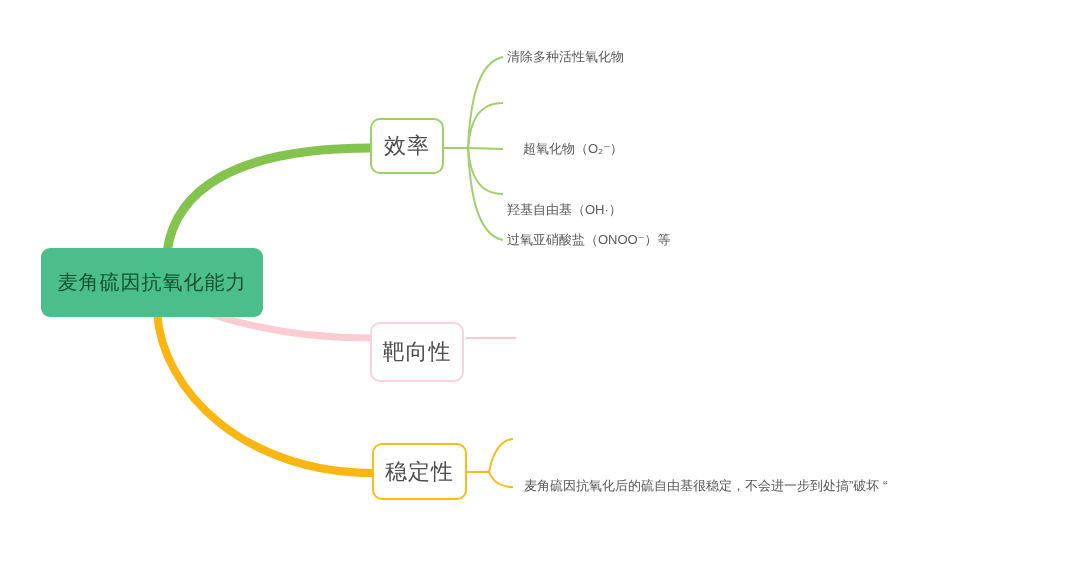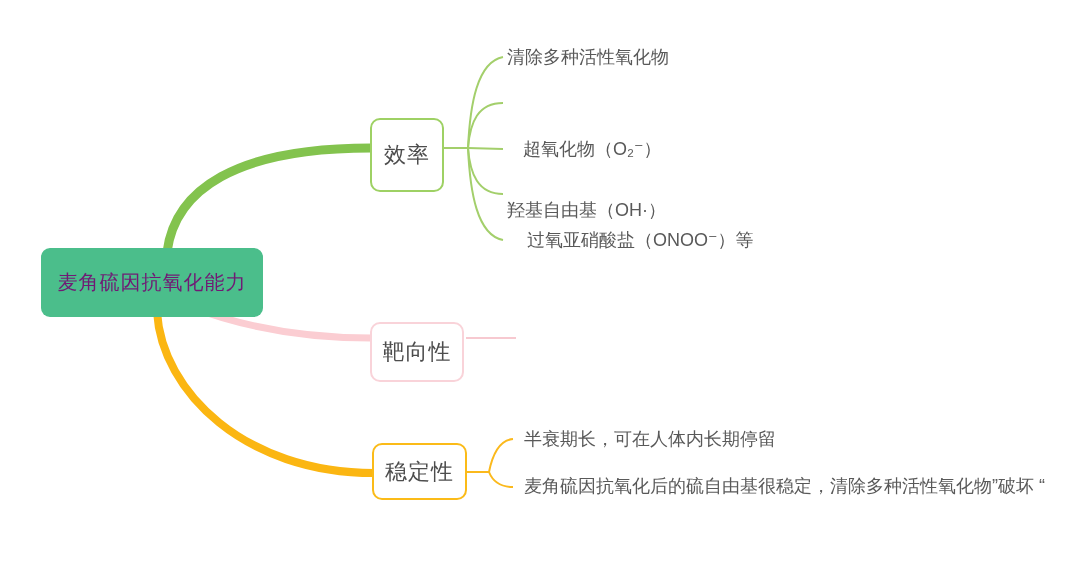--- a/index.html
+++ b/index.html
@@ -22,43 +22,43 @@
   .node{
     position:absolute;
     display:flex;align-items:center;justify-content:center;
     box-sizing:border-box;
     white-space:nowrap;
   }
   .center-node{
     left:41px;top:248px;width:222px;height:69px;
     background:var(--center-fill);
     border-radius:9px;
-    color:#701a75;font-size:20px;letter-spacing:1px;
+    color:#14532d;font-size:20px;letter-spacing:1px;
   }
   .branch-node{
     background:#ffffff;
     border-radius:10px;
     color:var(--node-text);
     font-size:22px;letter-spacing:1px;
   }
-  .branch-efficiency{left:370px;top:118px;width:74px;height:74px;border:2px solid var(--green-border);}
+  .branch-efficiency{left:370px;top:118px;width:74px;height:56px;border:2px solid var(--green-border);}
   .branch-targeting{left:370px;top:322px;width:94px;height:60px;border:2px solid var(--pink-border);}
   .branch-stability{left:372px;top:443px;width:95px;height:57px;border:2px solid var(--yellow-border);text-align:right;}
 
   .leaf{
     position:absolute;
     color:var(--leaf-text);
-    font-size:18px;line-height:22px;
+    font-size:13px;line-height:22px;
     white-space:nowrap;
   }
   .leaf-e1{left:507px;top:46px;}
   .leaf-e2{left:507px;top:92px;}
   .leaf-e3{left:507px;top:138px;margin-left:16px;}
   .leaf-e4{left:507px;top:183px;margin-top:16px;}
-  .leaf-e5{left:527px;top:229px;}
+  .leaf-e5{left:507px;top:229px;}
   .leaf-t1{left:524px;top:304px;}
   .leaf-t2{left:524px;top:351px;}
   .leaf-s1{left:524px;top:428px;}
   .leaf-s2{left:524px;top:475px;}
 </style>
 </head>
 <body>
 
 <div class="stage">
 
@@ -95,16 +95,15 @@
   <div class="node branch-node branch-stability">
     <span>稳定性</span>
   </div>
 
   <div class="leaf leaf-e1">清除多种活性氧化物</div>
   <div class="leaf leaf-e3">超氧化物（O₂⁻）</div>
   <div class="leaf leaf-e4">羟基自由基（OH·）</div>
   <div class="leaf leaf-e5">过氧亚硝酸盐（ONOO⁻）等</div>
 
 
-  <div class="leaf leaf-s1">半衰期长，可在人体内长期停留</div>
-  <div class="leaf leaf-s2">麦角硫因抗氧化后的硫自由基很稳定，清除多种活性氧化物”破坏 “</div>
+  <div class="leaf leaf-s2">麦角硫因抗氧化后的硫自由基很稳定，不会进一步到处搞”破坏 “</div>
 
 </div>
 
 </body></html>

